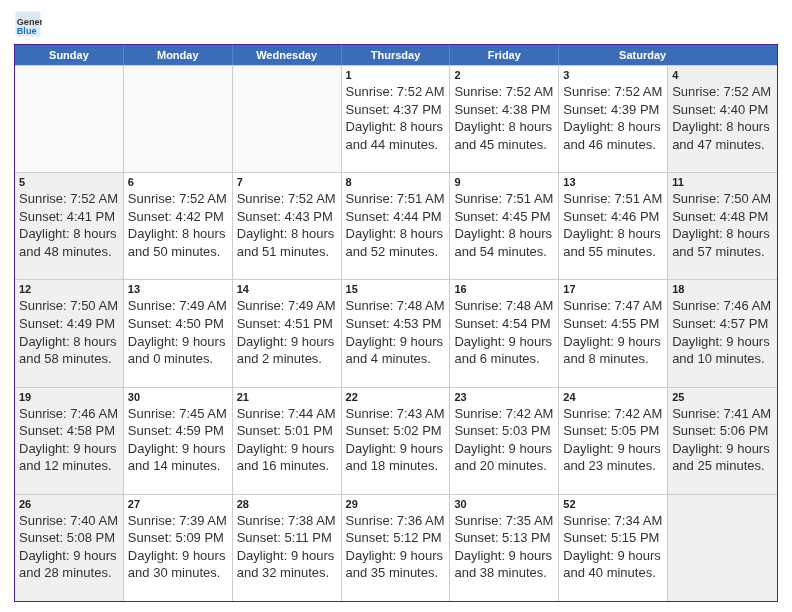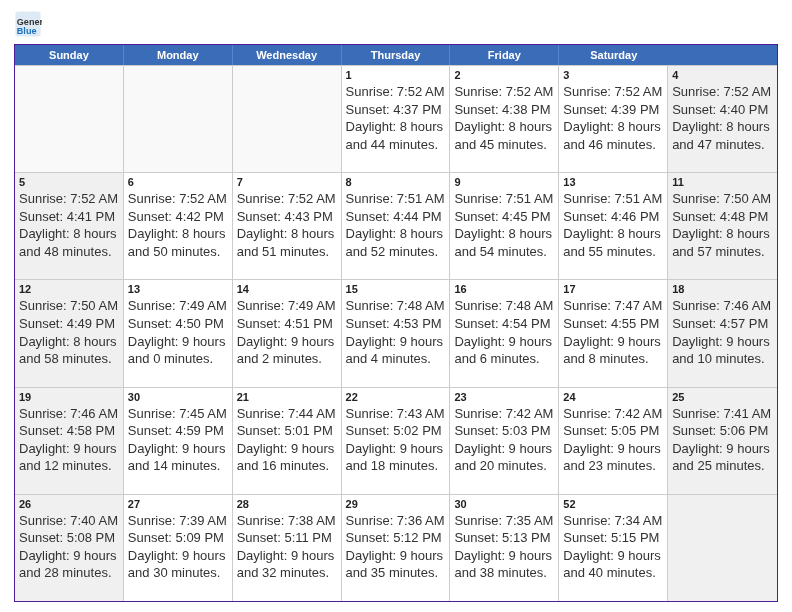--- a/index.html
+++ b/index.html
@@ -57,21 +57,21 @@
       background: #3b6cb7;
     }
     .cal-header-cell {
       color: #fff;
       font-size: 11px;
       font-weight: bold;
       text-align: center;
       padding: 4px 2px;
       border-right: 1px solid #5585cc;
     }
-    .cal-header-cell:last-child { border-right: none; }
+    .cal-header-cell:last-child { border-right: none; text-align: right; }
     .cal-body {
       flex: 1;
       display: flex;
       flex-direction: column;
     }
     .cal-row {
       display: grid;
       grid-template-columns: repeat(7, 1fr);
       flex: 1;
       border-top: 1px solid #ccc;

